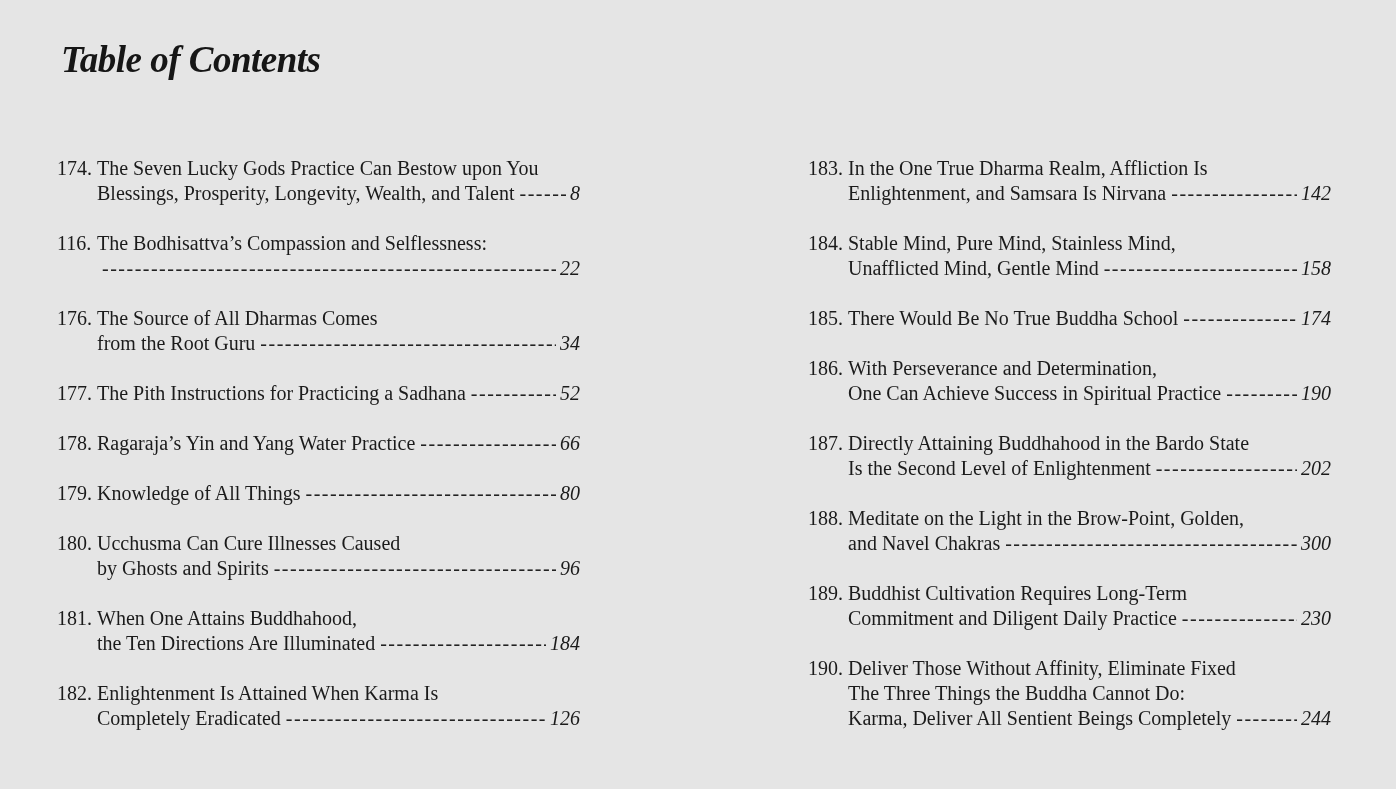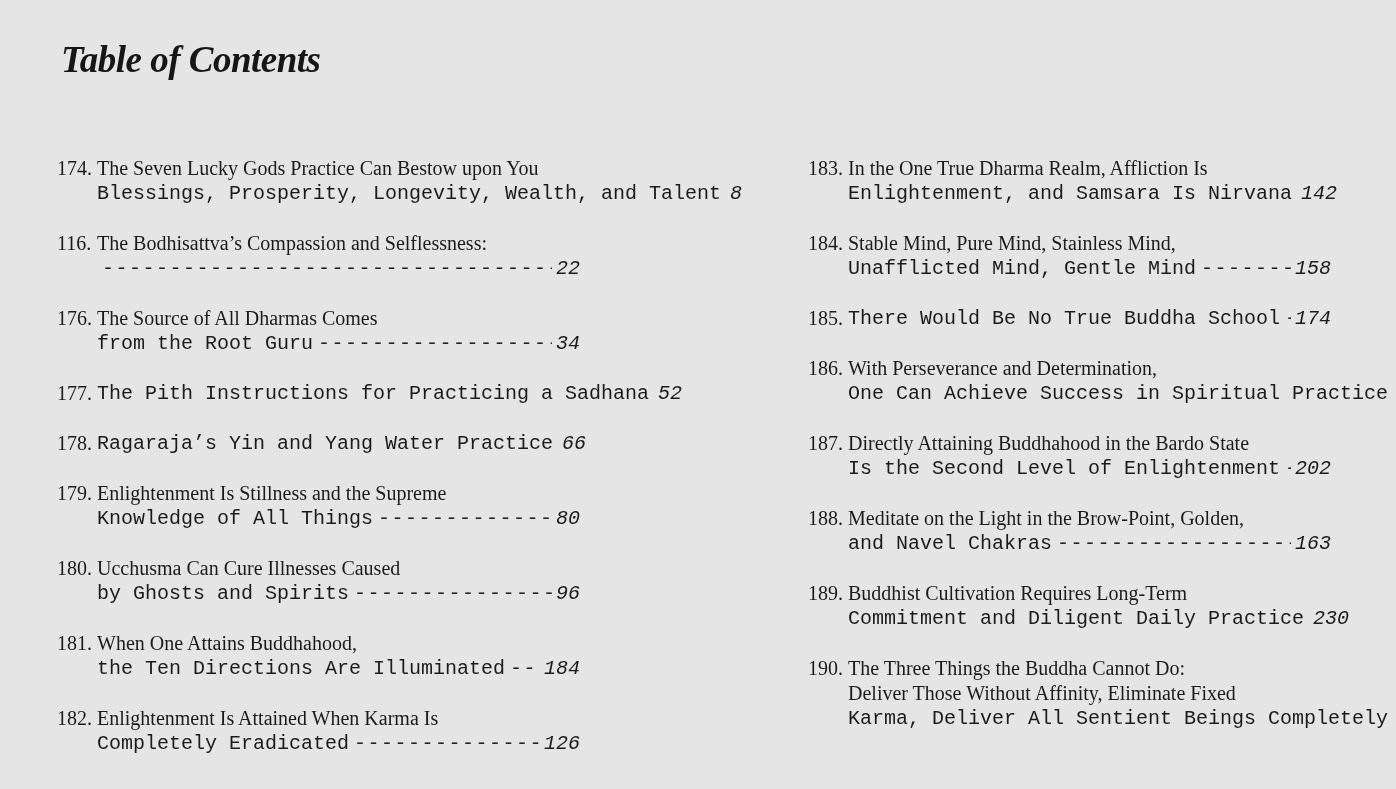--- a/index.html
+++ b/index.html
@@ -60,21 +60,20 @@
   .entry-body {
     flex: 1 1 auto;
     min-width: 0;
   }
   .line {
     white-space: nowrap;
   }
   .line.last {
     display: flex;
     align-items: baseline;
-    font-family: Liberation Mono, monospace;
   }
   .line-text {
     flex: none;
     white-space: nowrap;
   }
   .leader {
     flex: 1 1 auto;
     overflow: hidden;
     white-space: nowrap;
     margin-left: 5px;
@@ -143,21 +142,20 @@
             <div class="line last">
               <span class="line-text">Ragaraja’s Yin and Yang Water Practice</span>
               <span class="leader">------------------------------------------------------------------------------------------</span>
               <span class="page-num">66</span>
             </div>
           </div>
         </div>
         <div class="entry">
           <div class="entry-num">179.</div>
           <div class="entry-body">
-            <div class="line">Enlightenment Is Stillness and the Supreme</div>
             <div class="line last">
               <span class="line-text">Knowledge of All Things</span>
               <span class="leader">------------------------------------------------------------------------------------------</span>
               <span class="page-num">80</span>
             </div>
           </div>
         </div>
         <div class="entry">
           <div class="entry-num">180.</div>
           <div class="entry-body">
@@ -247,40 +245,40 @@
             </div>
           </div>
         </div>
         <div class="entry">
           <div class="entry-num">188.</div>
           <div class="entry-body">
             <div class="line">Meditate on the Light in the Brow-Point, Golden,</div>
             <div class="line last">
               <span class="line-text">and Navel Chakras</span>
               <span class="leader">------------------------------------------------------------------------------------------</span>
-              <span class="page-num">163</span>
+              <span class="page-num">300</span>
             </div>
           </div>
         </div>
         <div class="entry">
           <div class="entry-num">189.</div>
           <div class="entry-body">
             <div class="line">Buddhist Cultivation Requires Long-Term</div>
             <div class="line last">
               <span class="line-text">Commitment and Diligent Daily Practice</span>
               <span class="leader">------------------------------------------------------------------------------------------</span>
               <span class="page-num">230</span>
             </div>
           </div>
         </div>
         <div class="entry">
           <div class="entry-num">190.</div>
           <div class="entry-body">
+            <div class="line">Deliver Those Without Affinity, Eliminate Fixed</div>
             <div class="line">The Three Things the Buddha Cannot Do:</div>
-            <div class="line">Deliver Those Without Affinity, Eliminate Fixed</div>
             <div class="line last">
               <span class="line-text">Karma, Deliver All Sentient Beings Completely</span>
               <span class="leader">------------------------------------------------------------------------------------------</span>
               <span class="page-num">244</span>
             </div>
           </div>
         </div>
       </div>
     </div>
 </div>

